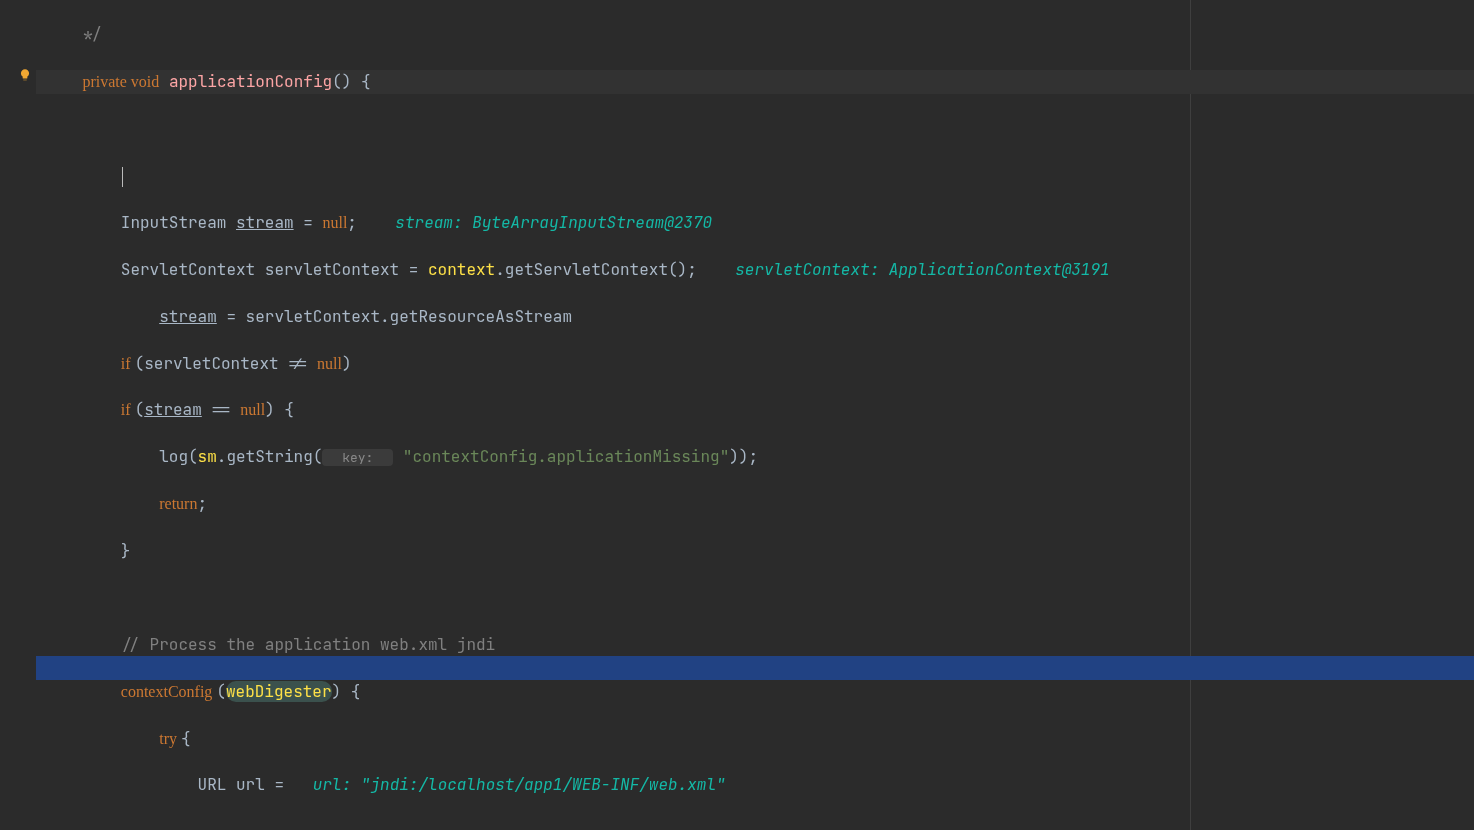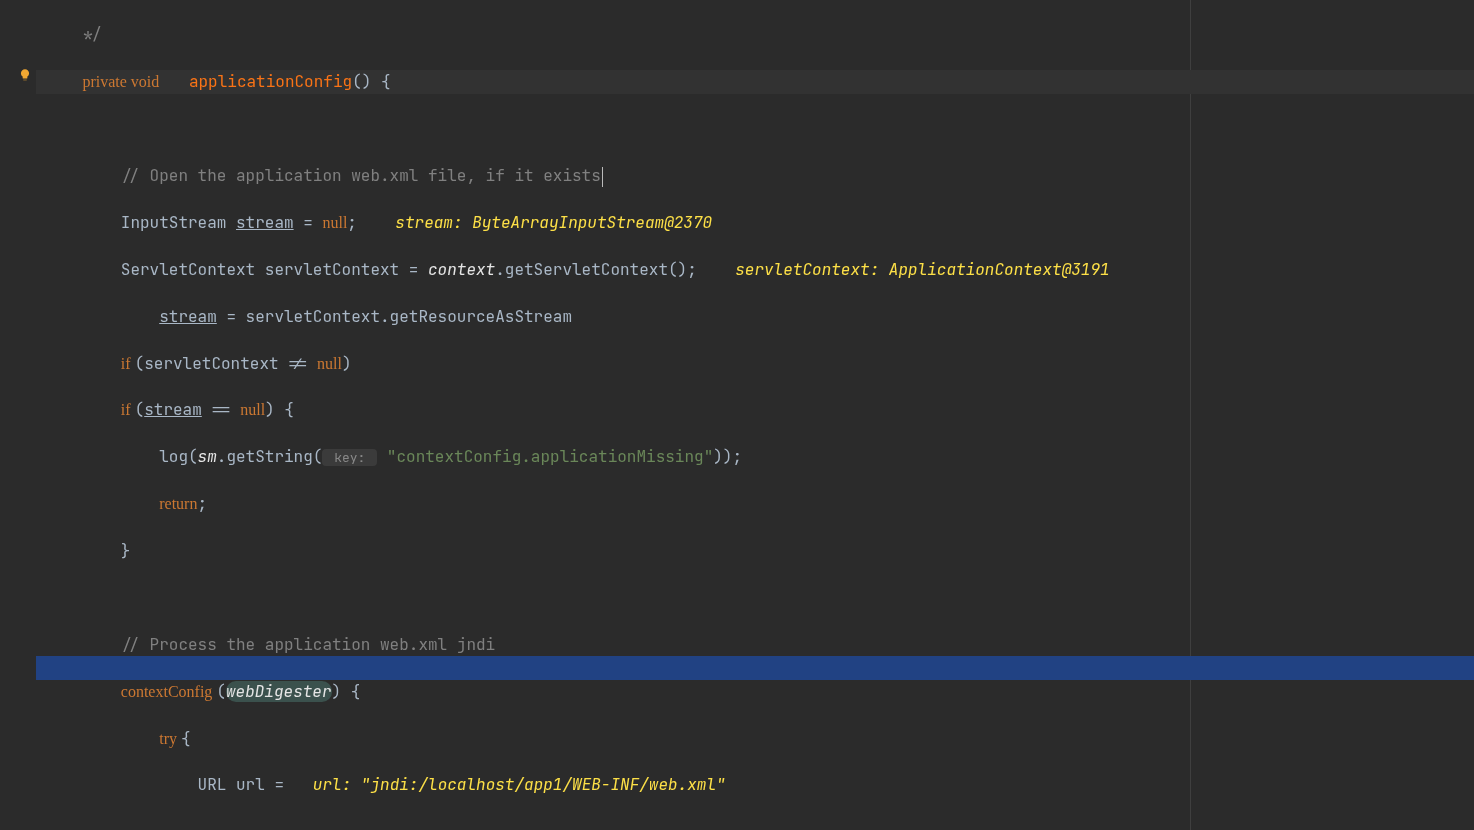--- a/index.html
+++ b/index.html
@@ -7,26 +7,26 @@
   .gutter{position:absolute;left:0;top:0;width:36px;height:100%;background:#2b2b2b;}
   .bulb{position:absolute;left:18px;width:14px;height:14px;}
   .code{position:absolute;left:44px;top:0;line-height:23.438px;white-space:pre;letter-spacing:0px;}
   .ruler{position:absolute;left:1190px;top:0;width:1px;height:100%;background:#3f3f3f;}
   .line{height:23.438px;}
   .hl-line{position:absolute;left:0;right:0;height:23.438px;background:#214283;}
   .caret-line-bg{position:absolute;left:0;right:0;height:23.438px;background:#323232;}
   .caret{display:inline-block;width:1px;height:20px;background:#bbbbbb;vertical-align:middle;margin-left:1px;}
   .c-comment{color:#808080;}
   .c-kw{color:#cc7832;font-family:Liberation Serif, serif;}
-  .c-method{color:#f97316;margin-left:20px;}
+  .c-method{color:#fca5a5;}
   .c-str{color:#6a8759;}
-  .c-field{color:#e5e5e5;font-style:italic;}
+  .c-field{color:#fde047;}
   .c-static{color:#9876aa;font-style:italic;}
-  .c-hint{color:#fde047;font-style:italic;}
-  .c-hintbox{color:#888888;font-style:normal;background:#3b3b3b;border-radius:4px;padding:0 4px;font-size:13px;}
+  .c-hint{color:#14b8a6;font-style:italic;}
+  .c-hintbox{color:#888888;font-style:normal;background:#3b3b3b;border-radius:4px;padding:0 12px;font-size:13px;}
   .c-def{color:#a9b7c6;}
   .ul{text-decoration:underline;text-decoration-color:#a9b7c6;}
   .sel-id{background:#3b514d;border-radius:10px;}
 </style>
 </head>
 <body>
 
 <div class="editor">
   <div class="ruler"></div>
 
@@ -37,21 +37,21 @@
   <div class="gutter">
     <svg class="bulb" style="top:68px" viewBox="0 0 24 24">
       <path fill="#f0a732" d="M9 21h6v-1H9v1zm3-19C8 2 5 5 5 9c0 2.4 1.2 4.5 3 5.7V17c0 .6.4 1 1 1h6c.6 0 1-.4 1-1v-2.3c1.8-1.2 3-3.3 3-5.7 0-4-3-7-7-7z"></path>
     </svg>
   </div>
 
   <div class="code">
 <div class="line"><span class="c-comment">    </span><span class="c-comment">*/</span></div>
 <div class="line"><span>    </span><span class="c-kw">private </span><span class="c-kw">void</span><span> </span><span class="c-method">applicationConfig</span><span class="c-def">() {</span></div>
 <div class="line"></div>
-<div class="line"><span>        </span><span class="c-comment">// Open the application web.xml file, if it exists</span><span class="caret"></span></div>
+<div class="line"><span>        </span><span class="caret"></span></div>
 <div class="line"><span>        </span><span>InputStream </span><span class="ul">stream</span><span> = </span><span class="c-kw">null</span><span>;</span><span>    </span><span class="c-hint">stream: ByteArrayInputStream@2370</span></div>
 <div class="line"><span>        </span><span>ServletContext servletContext = </span><span class="c-field">context</span><span>.getServletContext();</span><span>    </span><span class="c-hint">servletContext: ApplicationContext@3191</span></div>
 <div class="line"><span>            </span><span class="ul">stream</span><span> = servletContext.getResourceAsStream</span></div>
 <div class="line"><span>        </span><span class="c-kw">if </span><span>(servletContext != </span><span class="c-kw">null</span><span>)</span></div>
 <div class="line"><span>        </span><span class="c-kw">if </span><span>(</span><span class="ul">stream</span><span> == </span><span class="c-kw">null</span><span>) {</span></div>
 <div class="line"><span>            </span><span>log(</span><span class="c-field">sm</span><span>.getString(</span><span class="c-hintbox"> key: </span><span> </span><span class="c-str">"contextConfig.applicationMissing"</span><span>));</span></div>
 <div class="line"><span>            </span><span class="c-kw">return</span><span>;</span></div>
 <div class="line"><span>        </span><span>}</span></div>
 <div class="line"></div>
 <div class="line"><span>        </span><span class="c-comment">// Process the application web.xml jndi</span></div>

